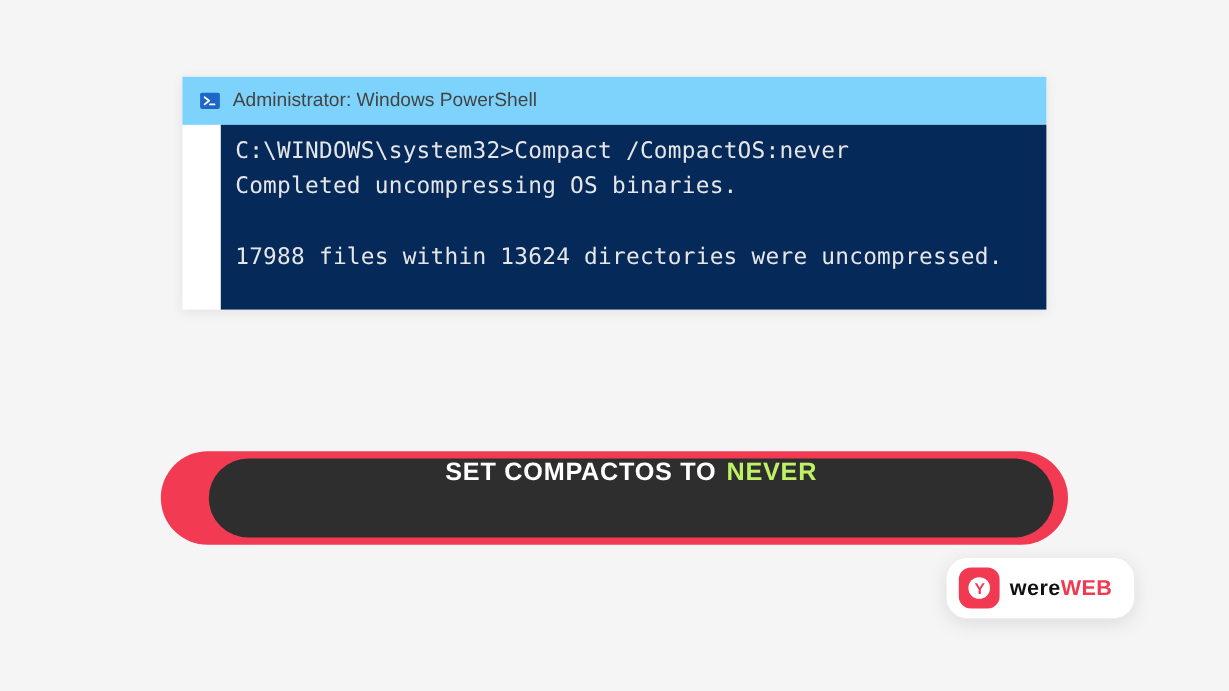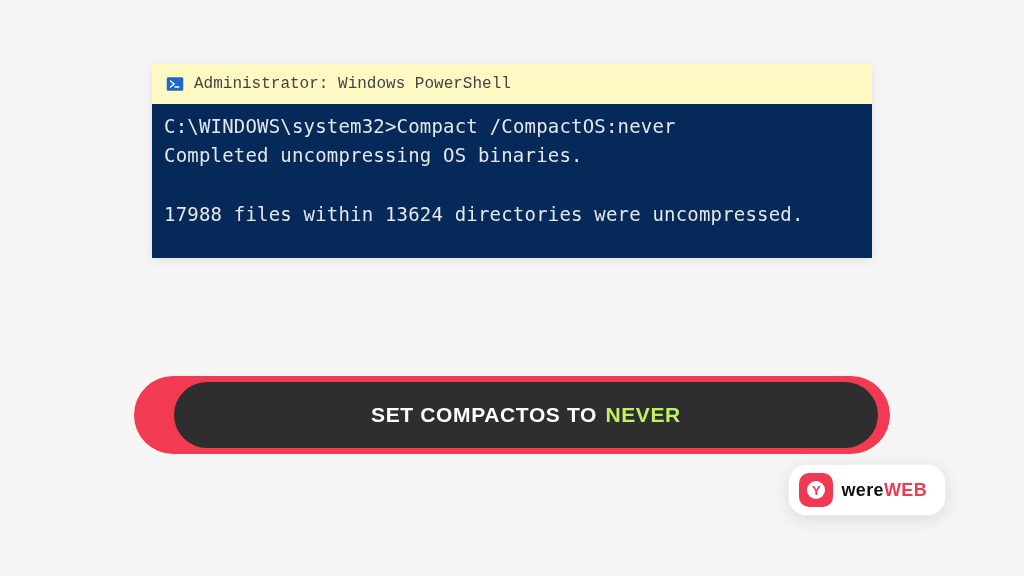--- a/index.html
+++ b/index.html
@@ -18,38 +18,38 @@
       width: 720px;
       background: #fff;
       box-shadow: 0 2px 10px rgba(0,0,0,0.08);
     }
     .titlebar {
       display: flex;
       align-items: center;
       gap: 10px;
       height: 40px;
       padding: 0 14px;
-      background: #fef9c3;
+      background: #7dd3fc;
       font-size: 16px;
       color: #444;
-      font-family: Liberation Mono, monospace;
     }
     .ps-icon {
       width: 18px;
       height: 18px;
       flex: 0 0 18px;
     }
     .terminal {
       background: #052a5a;
       color: #e6e6e6;
       font-family: Consolas, "Lucida Console", monospace;
       font-size: 19px;
       line-height: 1.55;
       padding: 8px 12px 28px;
       letter-spacing: 0.01em;
+      margin-left: 32px;
     }
     .terminal .prompt-line .cmd { white-space: pre; }
     .terminal .blank { height: 1.55em; }
 
     .banner-wrap {
       position: absolute;
       left: 134px;
       top: 376px;
       width: 756px;
       height: 78px;
@@ -62,21 +62,20 @@
     }
     .banner-bar {
       position: absolute;
       left: 40px;
       right: 12px;
       top: 6px;
       bottom: 6px;
       background: #2e2e2e;
       border-radius: 34px;
       display: flex;
-      align-items: center;
       justify-content: center;
       gap: 0.4em;
       font-weight: 800;
       font-size: 21px;
       letter-spacing: 0.03em;
       color: #fff;
     }
     .banner-bar .accent { color: #bef264; }
 
     .badge {

